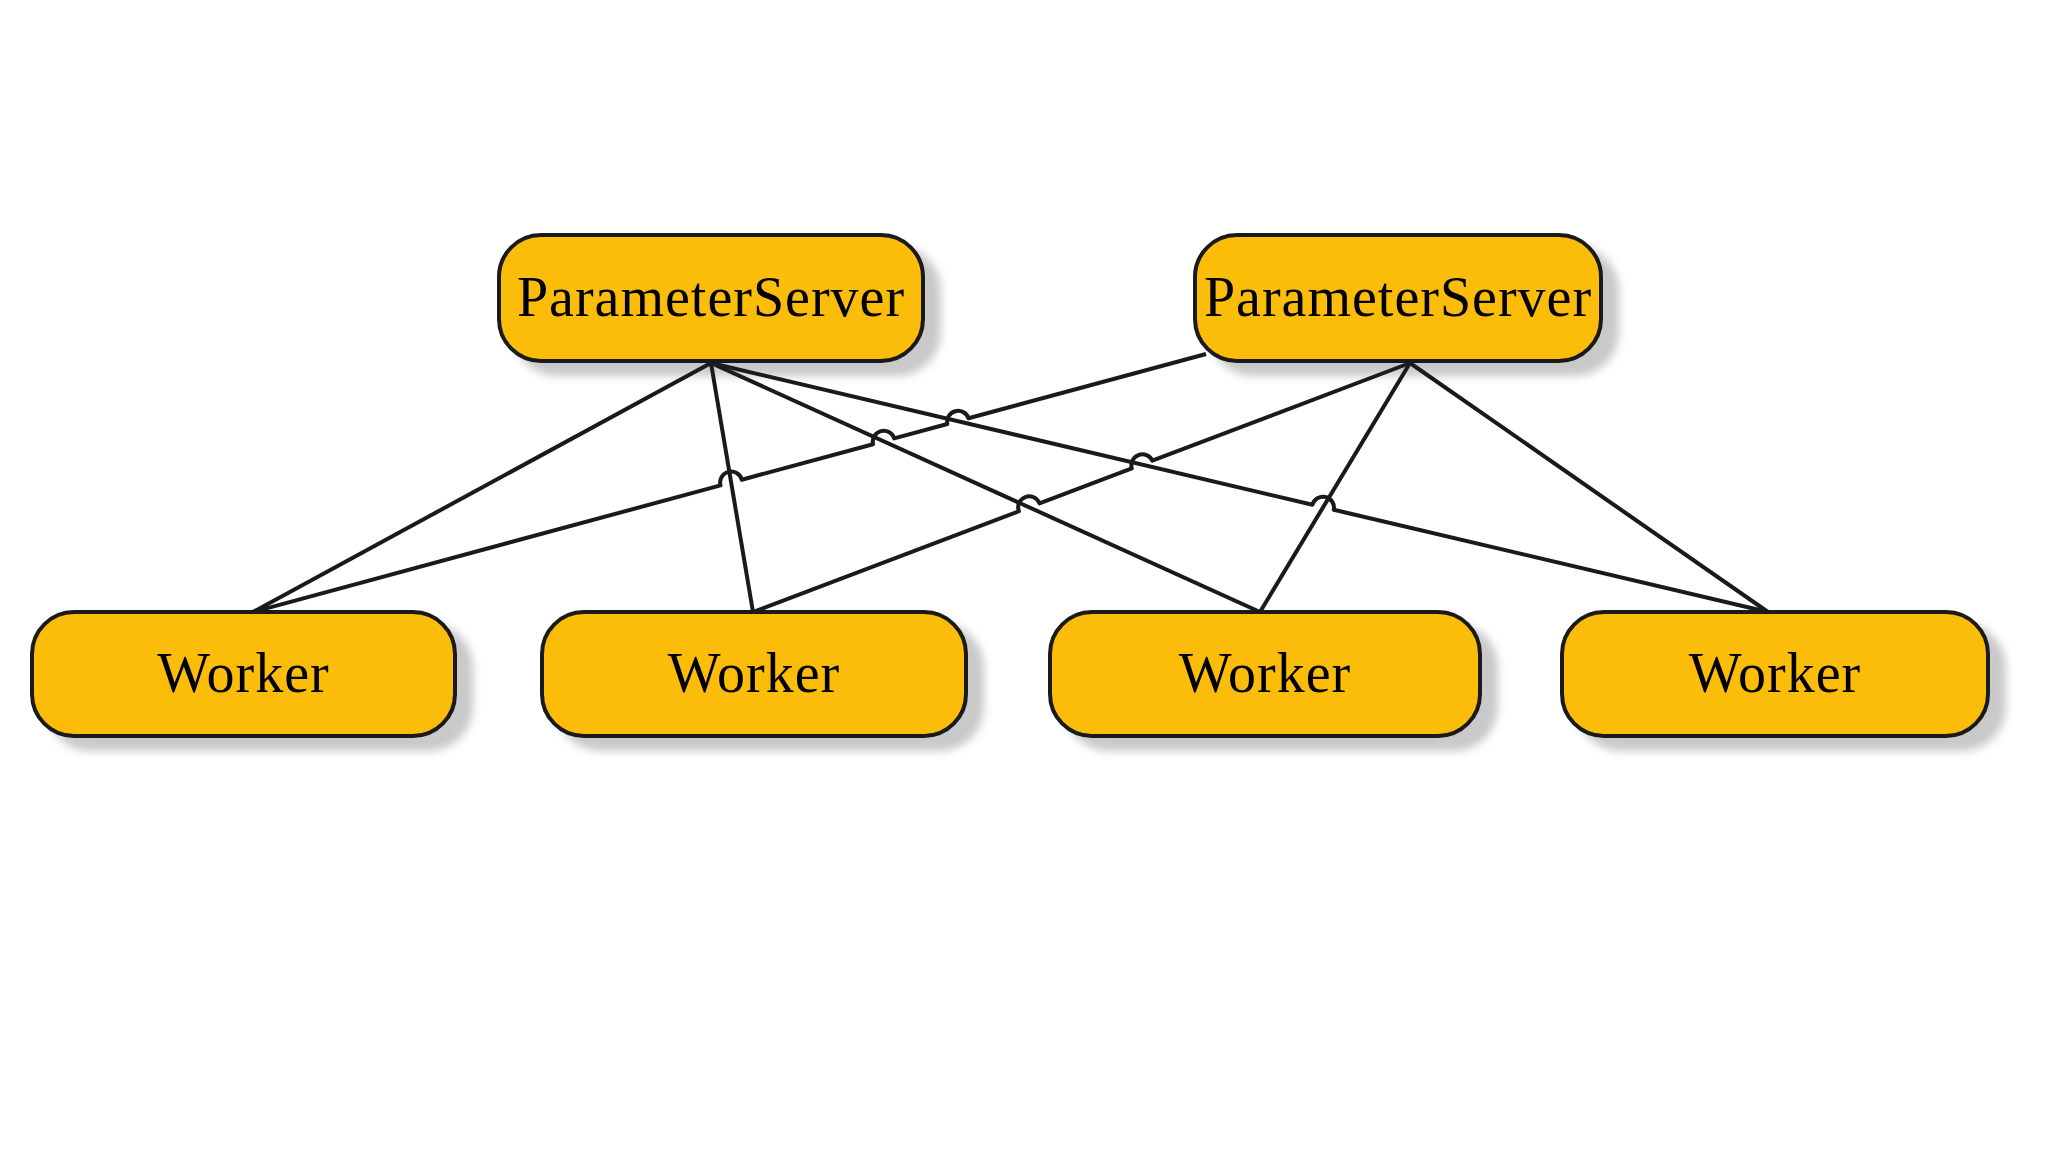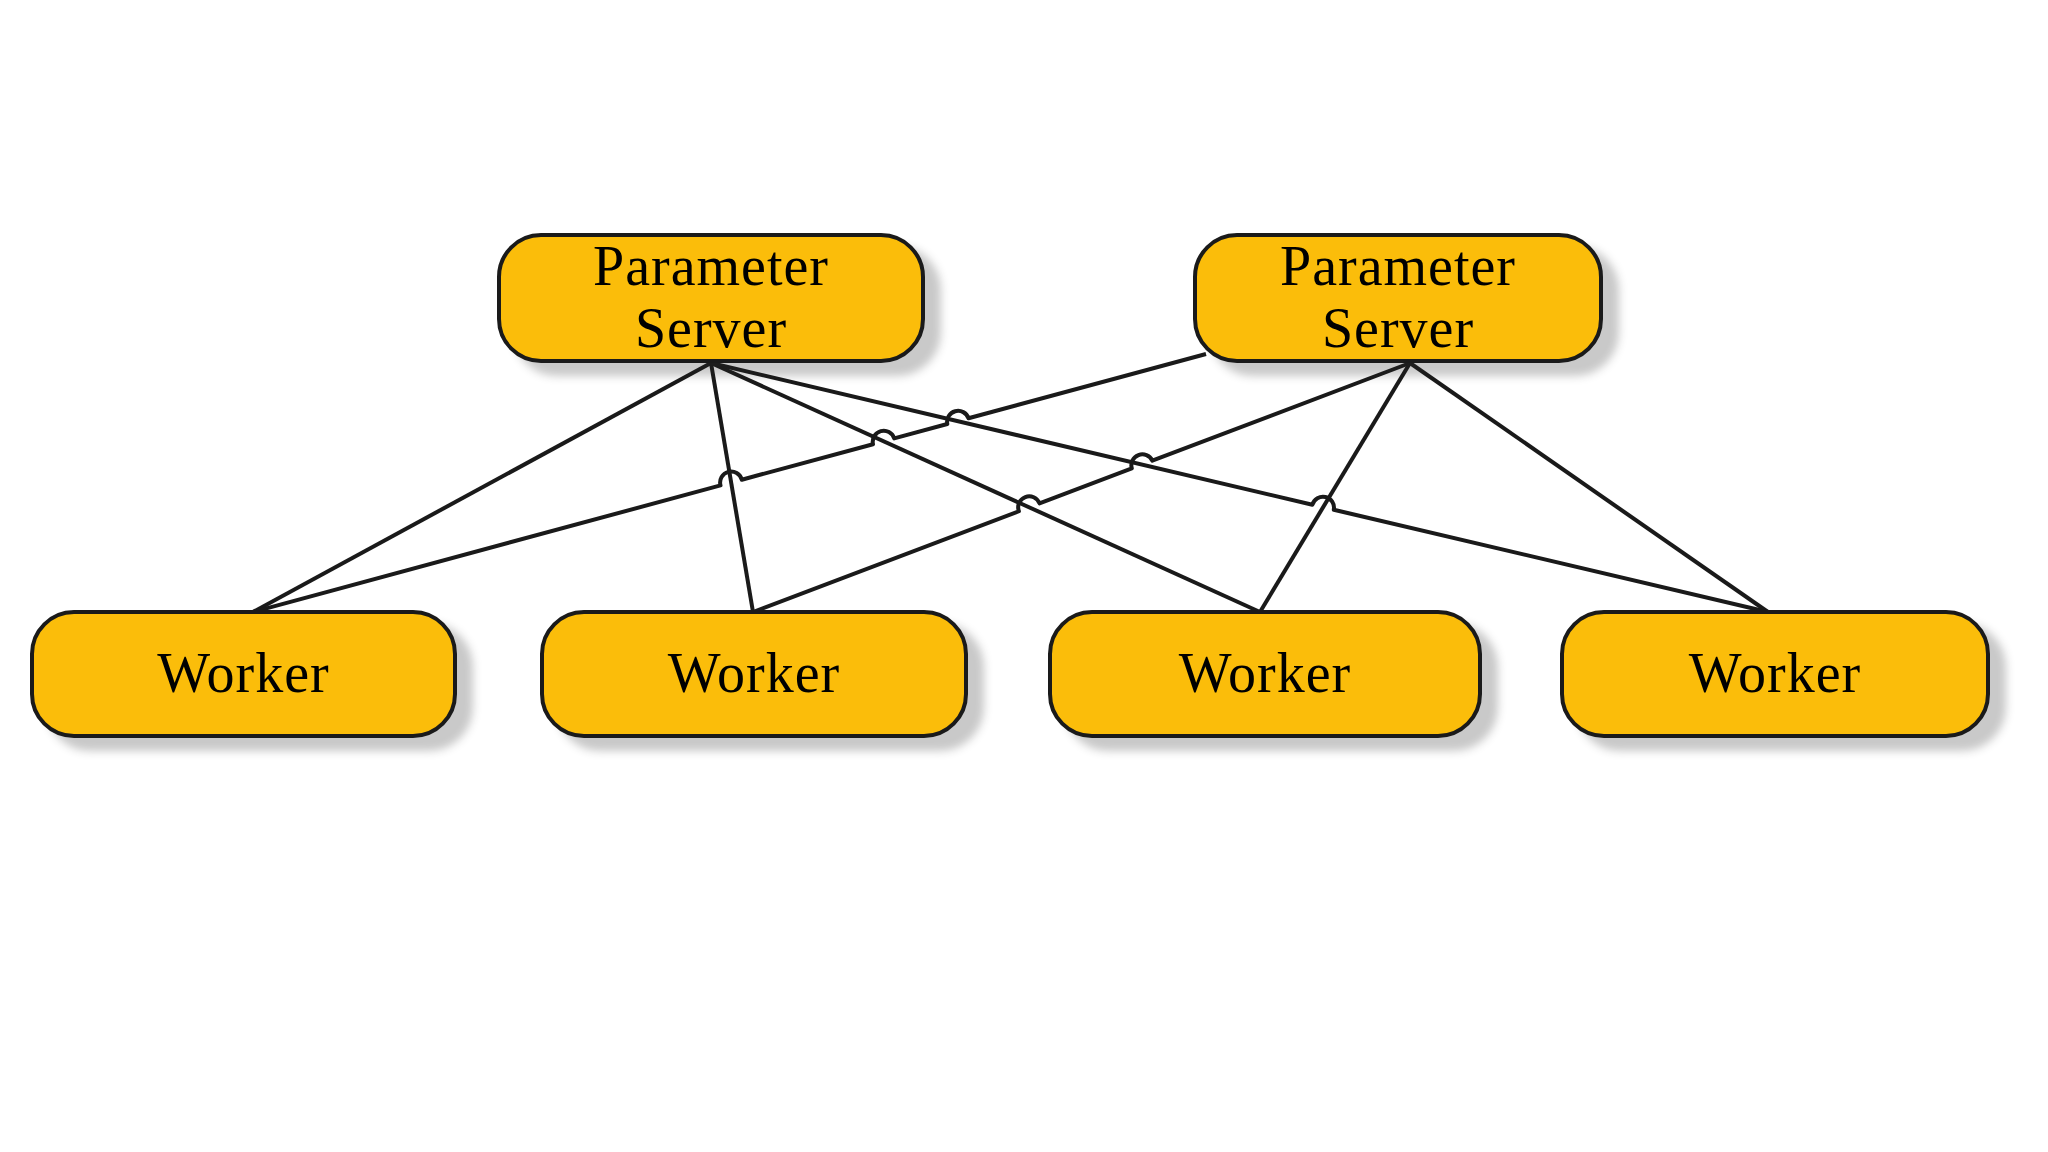--- a/index.html
+++ b/index.html
@@ -6,21 +6,21 @@
   body{
     width:2048px;height:1152px;position:relative;overflow:hidden;
     background:var(--bg,#ffffff);
     font-family:"Liberation Serif","DejaVu Serif",serif;
   }
   #edges{
     position:absolute;left:0;top:0;width:2048px;height:1152px;z-index:1;
   }
   .node{
     position:absolute;z-index:2;box-sizing:border-box;
-    display:flex;flex-direction:column;align-items:center;justify-content:center;
+    display:flex;flex-direction:row;align-items:center;justify-content:center;
     background:var(--node-fill,#FBBD0A);
     border:4px solid var(--node-border,#1a1a1a);
     border-radius:44px;
     box-shadow:16px 13px 9px rgba(40,40,40,0.25);
   }
   .node .line{
     font-size:56px;line-height:1.1;color:#000;white-space:nowrap;
     letter-spacing:1px;
   }
 </style>

